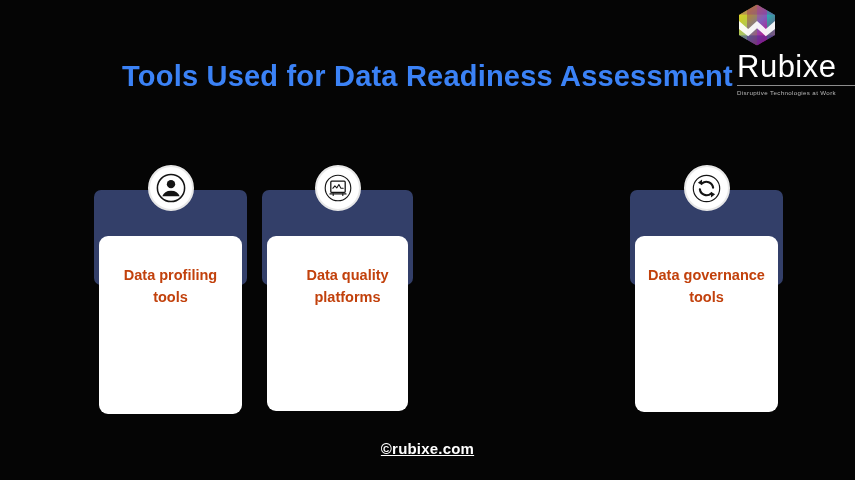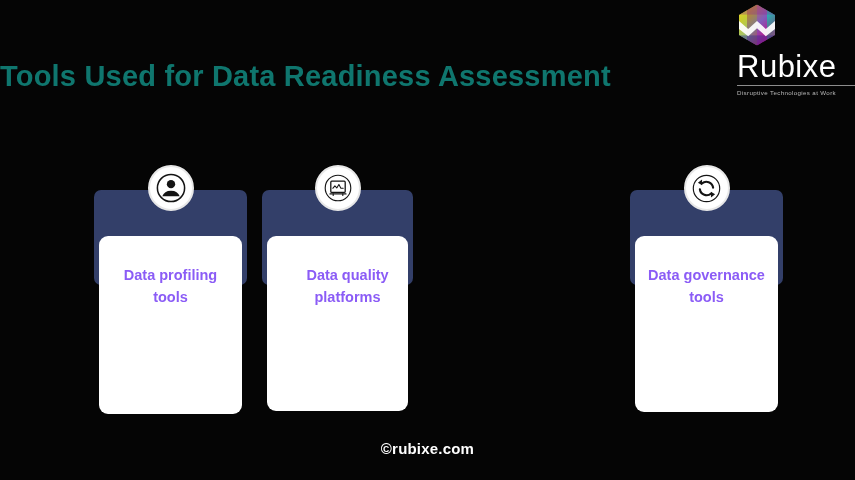--- a/index.html
+++ b/index.html
@@ -24,40 +24,40 @@
   }
   .logo-rule{ height:1px; background:#8d8d8d; width:118px; margin-top:1px; }
   .logo-tag{
     font-size:6.2px; color:#b9b9b9; letter-spacing:0.35px;
     line-height:10px; margin-top:2px; white-space:nowrap;
   }
 
   
   .title{
     position:absolute; left:0; right:0; top:60px;
-    color:#0f766e;
+    text-align:center; color:#3b82f6;
     font-size:29px; font-weight:bold; letter-spacing:0.2px;
   }
 
   
   .cards{
     position:absolute; left:94px; top:165px; width:670px; height:255px;
   }
   .card{ position:absolute; top:0; height:255px; }
   .card-bar{
     position:absolute; left:0; top:25px; width:100%; height:95px;
     background:#333f69; border-radius:7px;
   }
   .card-body{
     position:absolute; left:5px; top:71px; width:calc(100% - 10px);
     background:#ffffff; border-radius:9px;
     display:flex; justify-content:center;
   }
   .card-label{
-    color:#8b5cf6; font-weight:bold; font-size:14.5px; line-height:22px;
+    color:#c2410c; font-weight:bold; font-size:14.5px; line-height:22px;
     text-align:center; padding:28px 10px 0 10px; width:100%;
   }
   .icon-badge{
     position:absolute; top:0px; left:50%; transform:translateX(-50%);
     width:46px; height:46px; border-radius:50%;
     background:#ffffff; border:2px solid #e8e8e8;
     display:flex; align-items:center; justify-content:center;
     z-index:5;
   }
   .icon-badge svg{ display:block; }
@@ -70,21 +70,21 @@
 
   #card-0 .card-body{ height:178px; }
   #card-1 .card-body{ height:175px;padding-left:20px; }
   #card-2 .card-body{ height:178px; }
   #card-3 .card-body{ height:176px; }
 
   
   .footer{
     position:absolute; left:0; right:0; top:440px;
     text-align:center; color:#ffffff;
-    font-size:15px; font-weight:bold; letter-spacing:0.2px;
+    font-size:15px; font-weight:bold; letter-spacing:0.2px;text-decoration:underline;
   }
 </style>
 </head>
 <body>
 
 <div class="logo-block">
   <span class="logo-hex">
     <svg viewBox="0 0 100 104" width="40" height="42" aria-hidden="true">
       <defs>
         <clipPath id="hexclip">

